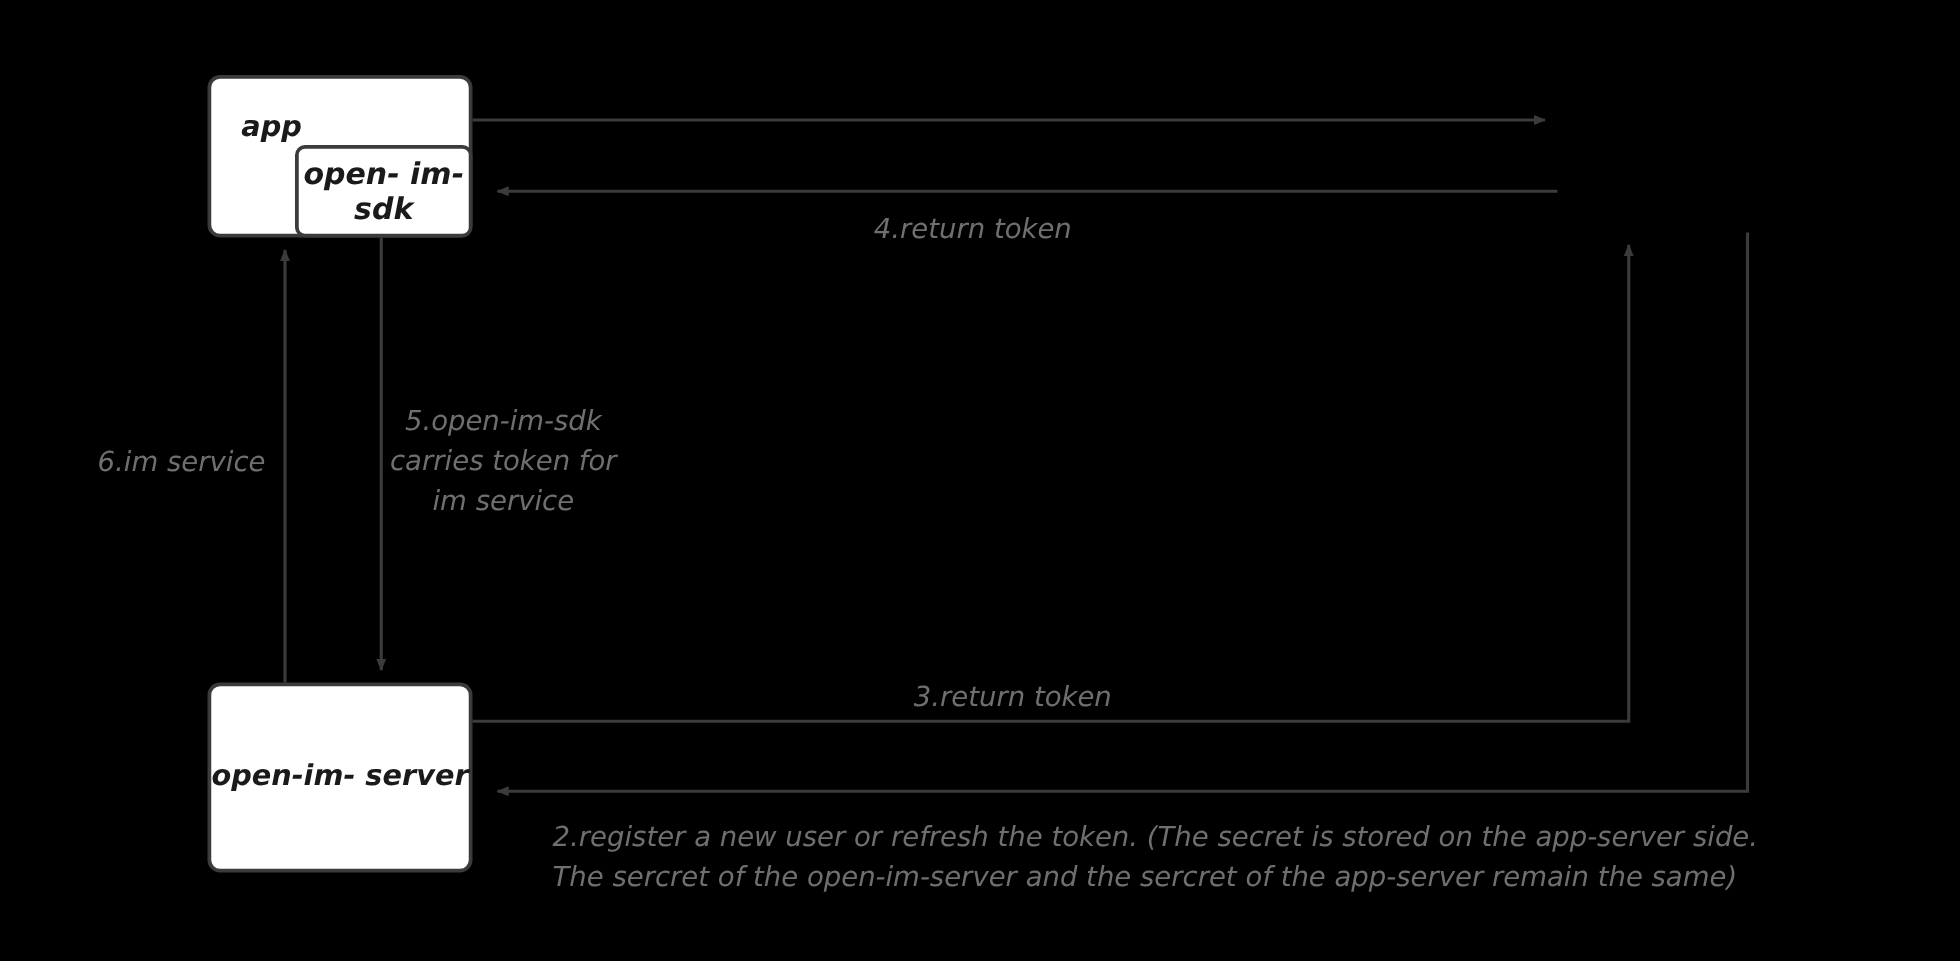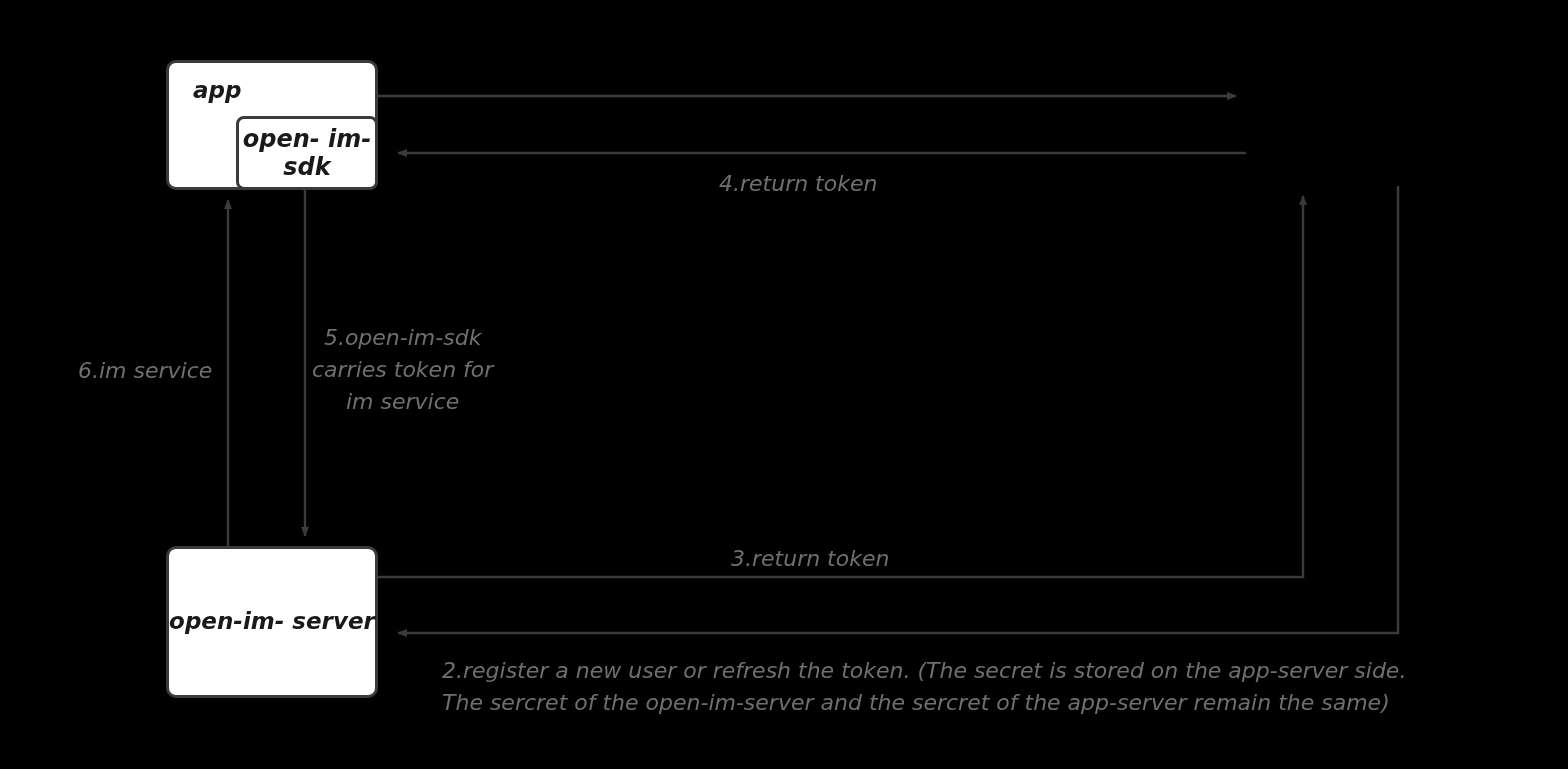--- a/index.html
+++ b/index.html
@@ -38,21 +38,21 @@
     font-size: 23px;
     line-height: 1.18;
   }
   .node-app {
     left: 166px;
     top: 60px;
     width: 212px;
     height: 130px;
     align-items: flex-start;
     justify-content: flex-start;
-    padding: 14px 0 0 24px;
+    padding: 26px 0 0 24px;
   }
   .node-sdk {
     left: 236px;
     top: 116px;
     width: 142px;
     height: 74px;
     font-size: 24px;
     border-width: 3px;
     border-radius: 8px;
   }
@@ -71,21 +71,21 @@
   .edge-label {
     position: absolute;
     color: #6f6f6f;
     font-style: italic;
     font-size: 22px;
     line-height: 1.45;
     white-space: pre;
     text-align: center;
   }
   .lbl-1 { left: 556px; top: 58px; }
-  .lbl-4 { left: 699px; top: 168px; margin-left: 20px; }
+  .lbl-4 { left: 699px; top: 168px; }
   .lbl-6 { left: 66px; top: 355px; margin-left: 12px; }
   .lbl-5 { left: 312px; top: 322px; text-align: center; }
   .lbl-3 { left: 731px; top: 543px; }
   .lbl-2 { left: 442px; top: 655px; text-align: left; }
 </style>
 </head>
 <body>
 
 <div id="canvas">
 

